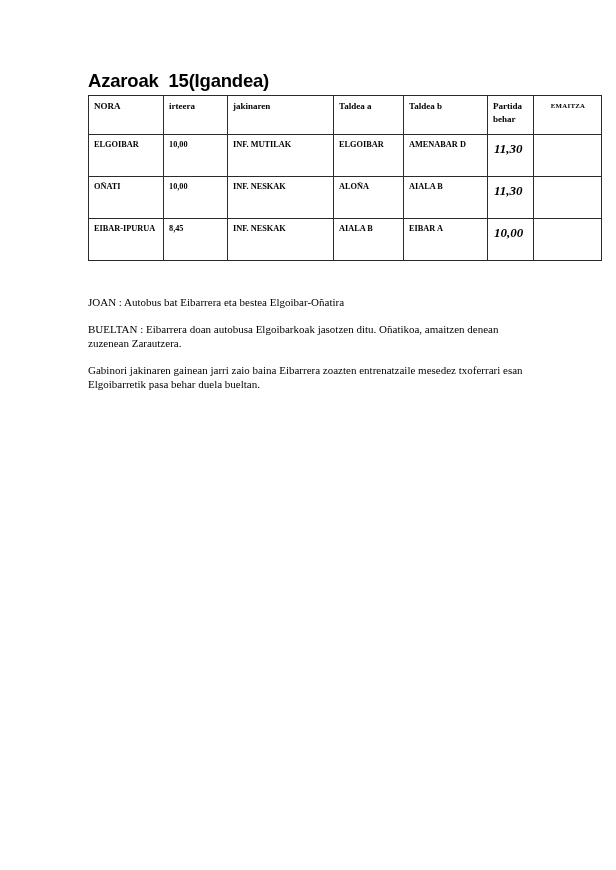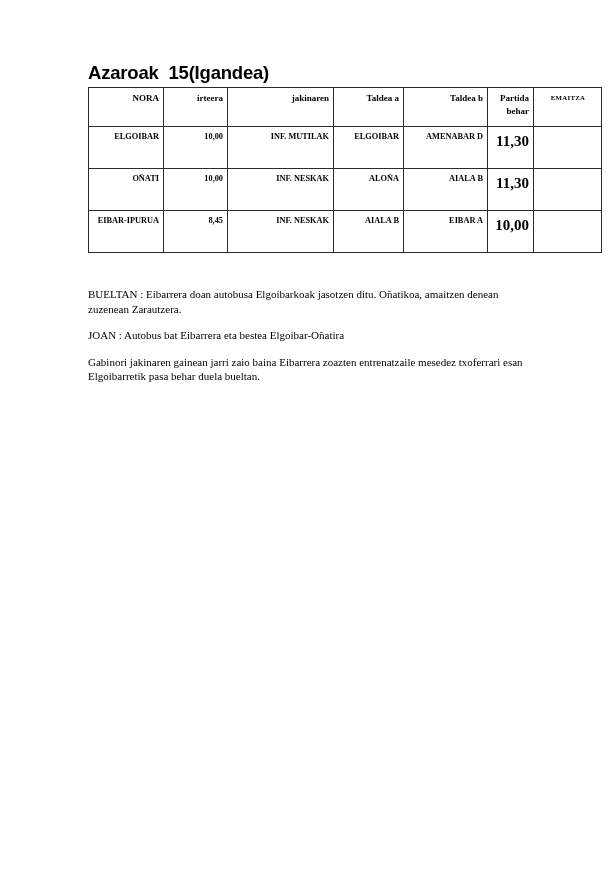--- a/index.html
+++ b/index.html
@@ -12,21 +12,21 @@
     width: 616px;
     height: 870px;
     position: relative;
     font-family: "Liberation Serif", "DejaVu Serif", serif;
     color: #000000;
     overflow: hidden;
   }
   .page {
     position: absolute;
     left: 0;
-    top: 0;
+    top: 8px;
     width: 616px;
     height: 652px;
     background: #ffffff;
   }
   .content {
     position: absolute;
     left: 88px;
     top: 62px;
     width: 513px;
   }
@@ -48,21 +48,21 @@
     border-collapse: collapse;
     table-layout: fixed;
     width: 513px;
     font-family: "Liberation Serif", "DejaVu Serif", serif;
   }
   table.schedule td,
   table.schedule th {
     border: 1px solid #2b2b2b;
     vertical-align: top;
     padding: 4px 4px 4px 5px;
-    text-align: right;
+    text-align: left;
     font-weight: bold;
     font-size: 8.3px;
     line-height: 11.5px;
     color: #000000;
   }
   
   col.c-nora     { width: 75px;  }
   col.c-irteera  { width: 64px;  }
   col.c-kategoria{ width: 106px; }
   col.c-taldeaa  { width: 70px;  }
@@ -79,25 +79,26 @@
   table.schedule thead th.emaitza-head {
     font-size: 6.8px;
     letter-spacing: 0.3px;
     text-align: center;
     padding-top: 4px;
   }
   table.schedule tbody td {
     height: 30px;
   }
   table.schedule tbody td.time-cell {
-    font-size: 15px;
+    font-size: 13px;
     line-height: 14px;
     padding-top: 7px;
     padding-left: 6px;
     white-space: nowrap;
+    font-style: italic;
   }
   table.schedule tbody td.result-cell {
     padding: 4px;
   }
 
   
   .notes {
     margin-top: 34px;
     width: 440px;
   }
@@ -169,19 +170,19 @@
           <td>INF. NESKAK</td>
           <td>AIALA B</td>
           <td>EIBAR A</td>
           <td class="time-cell">10,00</td>
           <td class="result-cell"></td>
         </tr>
       </tbody>
     </table>
 
     <div class="notes">
+      <p>JOAN : Autobus bat Eibarrera eta bestea Elgoibar-Oñatira</p>
       <p>BUELTAN : Eibarrera doan autobusa Elgoibarkoak jasotzen ditu. Oñatikoa, amaitzen denean zuzenean Zarautzera.</p>
-      <p>JOAN : Autobus bat Eibarrera eta bestea Elgoibar-Oñatira</p>
       <p class="gap-before">Gabinori jakinaren gainean jarri zaio baina  Eibarrera zoazten entrenatzaile mesedez txoferrari esan Elgoibarretik pasa behar duela bueltan.</p>
     </div>
 
   </div>
 </div>
 
 </body></html>

